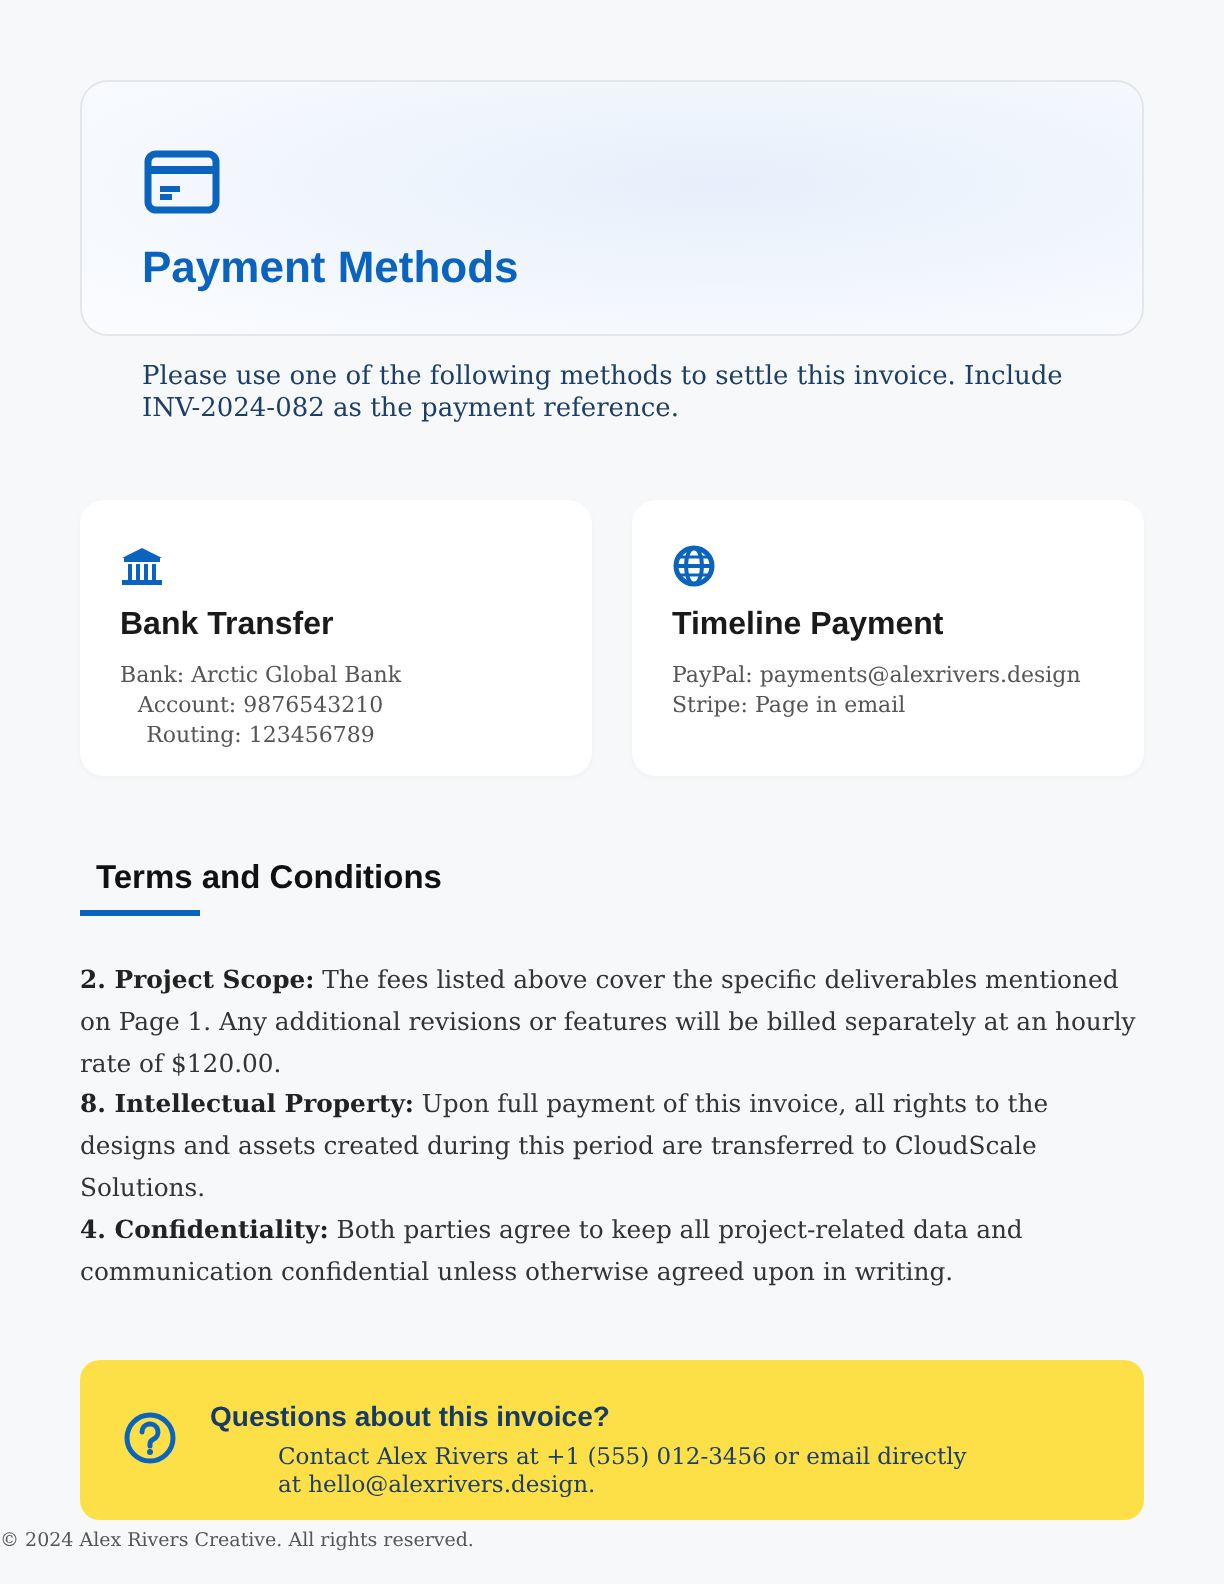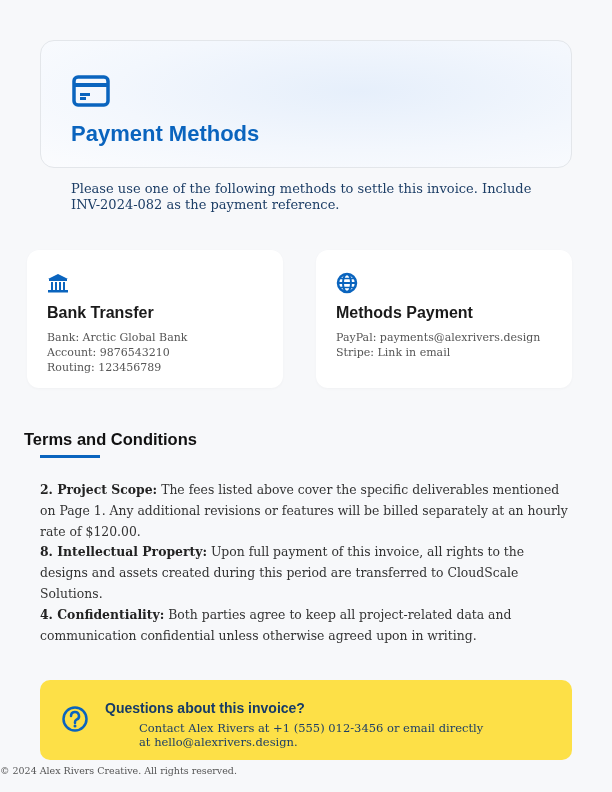--- a/index.html
+++ b/index.html
@@ -33,34 +33,34 @@
       font-size: 13px; line-height: 16px;
       color: #1d3e66;
     }
     .card {
       position: absolute;
       top: 250px; height: 138px;
       background: #ffffff;
       border-radius: 12px;
       box-shadow: 0 1px 3px rgba(0,0,0,0.03);
     }
-    .card.left { left: 27px; width: 256px; }
+    .card.left { left: 40px; width: 256px; text-align: center; }
     .card.right { left: 316px; width: 256px; }
     .card-icon { position: absolute; left: 20px; top: 22px; width: 22px; height: 22px; }
     .card-title {
       position: absolute; left: 20px; top: 54px;
       font-family: "Liberation Sans", sans-serif;
       font-weight: bold; font-size: 16px; color: #1a1a1a;
     }
     .card-lines {
       position: absolute; left: 20px; top: 80px;
       font-size: 11px; line-height: 15px; color: #555;
     }
     .terms-title {
-      position: absolute; left: 24px; top: 430px;
+      position: absolute; left: 48px; top: 430px;
       font-family: "Liberation Sans", sans-serif;
       font-weight: bold; font-size: 16.5px; color: #111;
     }
     .terms-underline {
       position: absolute; left: 40px; top: 455px;
       width: 60px; height: 3px; background: #0a64be;
     }
     .terms-body {
       position: absolute; left: 40px; top: 480px; width: 532px;
       font-size: 12.4px; line-height: 20.8px; color: #333;
@@ -121,24 +121,24 @@
 </div>
 
 <div class="card right">
   <svg class="card-icon" viewBox="0 0 22 22">
     <circle cx="11" cy="11" r="9" fill="none" stroke="#0a64be" stroke-width="2.5"></circle>
     <ellipse cx="11" cy="11" rx="4" ry="9" fill="none" stroke="#0a64be" stroke-width="2"></ellipse>
     <line x1="2" y1="11" x2="20" y2="11" stroke="#0a64be" stroke-width="2"></line>
     <line x1="4" y1="6.5" x2="18" y2="6.5" stroke="#0a64be" stroke-width="1.5"></line>
     <line x1="4" y1="15.5" x2="18" y2="15.5" stroke="#0a64be" stroke-width="1.5"></line>
   </svg>
-  <div class="card-title">Methods Payment</div>
+  <div class="card-title">Timeline Payment</div>
   <div class="card-lines">
     <div>PayPal: payments@alexrivers.design</div>
-    <div>Stripe: Link in email</div>
+    <div>Stripe: Page in email</div>
   </div>
 </div>
 
 <div class="terms-title">Terms and Conditions</div>
 <div class="terms-underline"></div>
 
 <div class="terms-body">
   <div><b>2. Project Scope:</b><span> The fees listed above cover the specific deliverables mentioned on Page 1. Any additional revisions or features will be billed separately at an hourly rate of $120.00.</span></div>
   <div><b>8. Intellectual Property:</b><span> Upon full payment of this invoice, all rights to the designs and assets created during this period are transferred to CloudScale Solutions.</span></div>
   <div><b>4. Confidentiality:</b><span> Both parties agree to keep all project-related data and communication confidential unless otherwise agreed upon in writing.</span></div>

